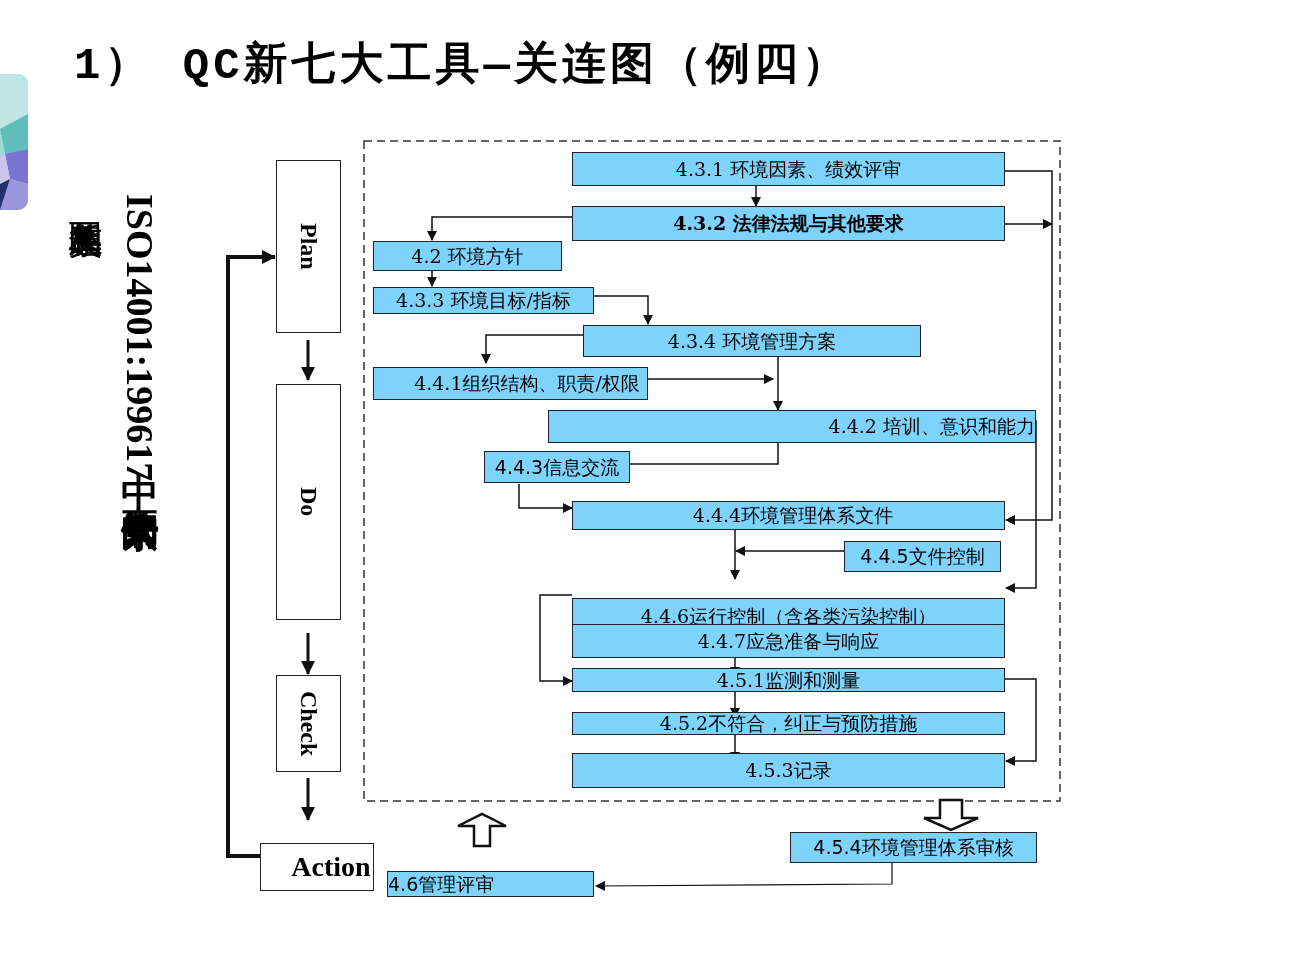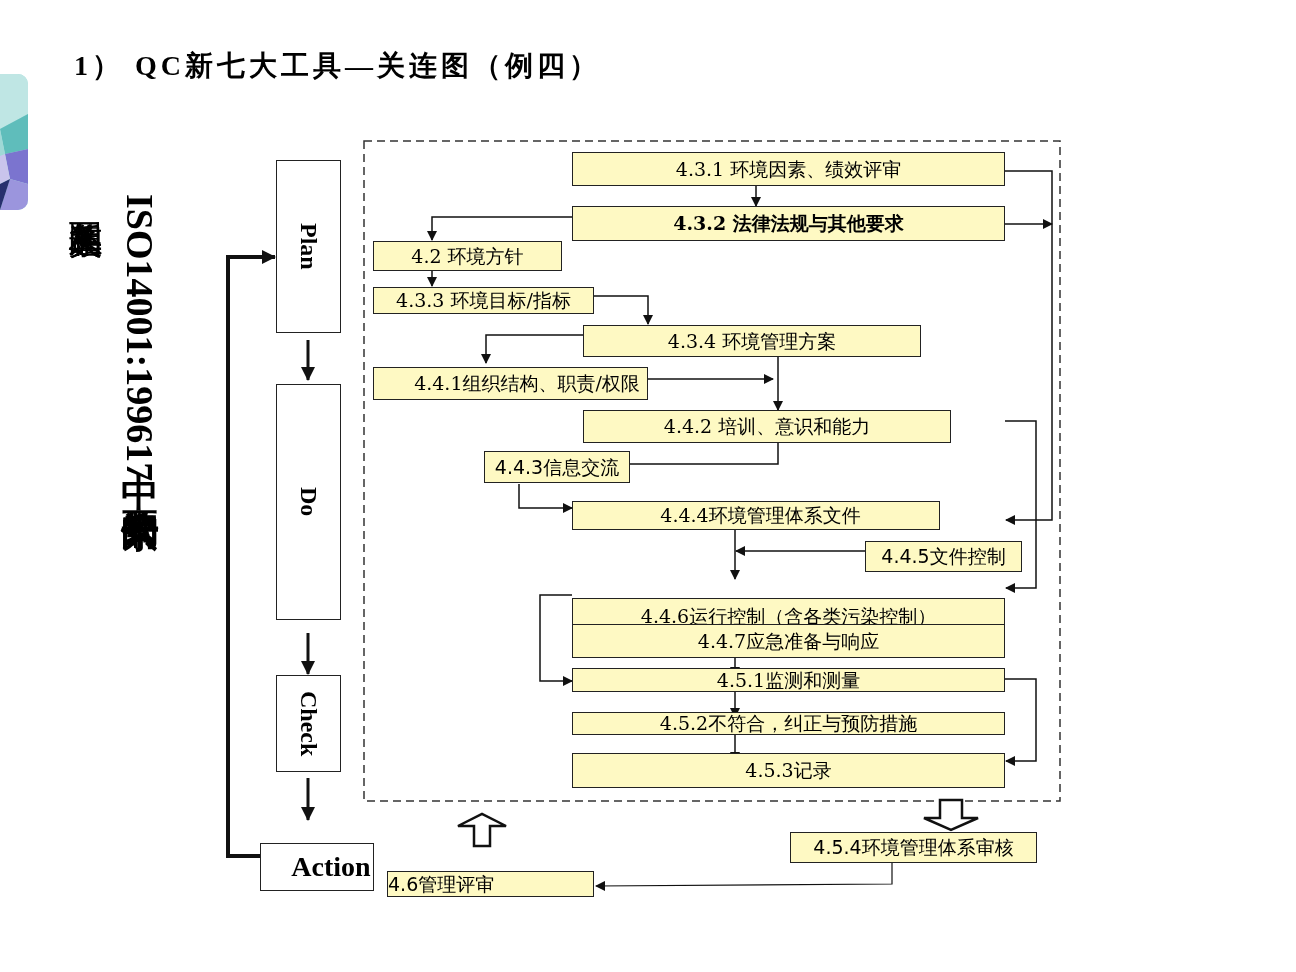--- a/index.html
+++ b/index.html
@@ -1,29 +1,29 @@
 <!DOCTYPE html>
 <html><head>
 <meta charset="utf-8">
 <style>
   html, body { margin: 0; padding: 0; background: #ffffff; }
   body { width: 1296px; height: 972px; position: relative; overflow: hidden;
          font-family: "DejaVu Serif", "Liberation Serif", serif; color: #000; }
   .deco { position: absolute; left: -20px; top: 74px; width: 48px; height: 136px;
           border-radius: 10px; overflow: hidden; }
-  .title { position: absolute; left: 74px; top: 38px; font-size: 28px; font-weight: bold;
-           font-family: Liberation Serif, serif; letter-spacing: 4px;
+  .title { position: absolute; left: 74px; top: 38px; font-size: 44px; font-weight: bold;
+           font-family: Liberation Mono, monospace; letter-spacing: 4px;
            white-space: nowrap; line-height: 56px; }
   .vtext { position: absolute; writing-mode: vertical-rl; font-size: 38px; line-height: 44px;
            white-space: nowrap; }
   .vt1 { left: 118px; top: 194px; font-weight: bold;
          font-family: "Liberation Serif", "DejaVu Serif", serif; }
   .vt2 { left: 64px; top: 196px; font-family: "DejaVu Sans", sans-serif; font-size: 34px; }
   svg.diag { position: absolute; left: 0; top: 0; }
-  .box { position: absolute; border: 1.5px solid #222; background: #fef9c3; box-sizing: border-box;
+  .box { position: absolute; border: 1.5px solid #222; background: #7dd3fc; box-sizing: border-box;
          display: flex; align-items: center; justify-content: center; font-size: 19px;
          white-space: nowrap; line-height: 1; }
   .pdca { position: absolute; border: 1.5px solid #222; box-sizing: border-box; background: #fff;
           display: flex; align-items: center; justify-content: center; }
   .pdca span { writing-mode: vertical-rl; font-weight: bold; font-size: 24px;
                font-family: "Liberation Serif", serif; }
   .action span { writing-mode: horizontal-tb; font-size: 28px; margin-left: 28px; }
   .sans { font-family: "DejaVu Sans", "Liberation Sans", sans-serif; font-size: 19px; }
 </style>
 </head>
@@ -114,30 +114,30 @@
   </div>
 <div class="box" style="left:373px;top:287px;width:221px;height:27px;">
     <span>4.3.3 环境目标/指标</span>
   </div>
 <div class="box" style="left:583px;top:325px;width:338px;height:32px;">
     <span>4.3.4 环境管理方案</span>
   </div>
 <div class="box" style="left:373px;top:367px;width:275px;height:33px;padding-left:33px;">
     <span>4.4.1组织结构、职责/权限</span>
   </div>
-<div class="box" style="left:583px;top:410px;width:368px;height:33px;">
+<div class="box" style="left:548px;top:410px;width:488px;height:33px;justify-content:flex-end;">
     <span>4.4.2 培训、意识和能力</span>
   </div>
 <div class="box sans" style="left:484px;top:451px;width:146px;height:32px;">
     <span>4.4.3信息交流</span>
   </div>
-<div class="box" style="left:572px;top:501px;width:368px;height:29px;padding-left:9px;">
+<div class="box" style="left:572px;top:501px;width:433px;height:29px;padding-left:9px;">
     <span>4.4.4环境管理体系文件</span>
   </div>
-<div class="box sans" style="left:865px;top:541px;width:157px;height:31px;">
+<div class="box sans" style="left:844px;top:541px;width:157px;height:31px;">
     <span>4.4.5文件控制</span>
   </div>
 <div class="box" style="left:572px;top:598px;width:433px;height:37px;">
     <span>4.4.6运行控制（含各类污染控制）</span>
   </div>
 <div class="box" style="left:572px;top:624px;width:433px;height:34px;">
     <span>4.4.7应急准备与响应</span>
   </div>
 <div class="box" style="left:572px;top:668px;width:433px;height:24px;">
     <span>4.5.1监测和测量</span>

